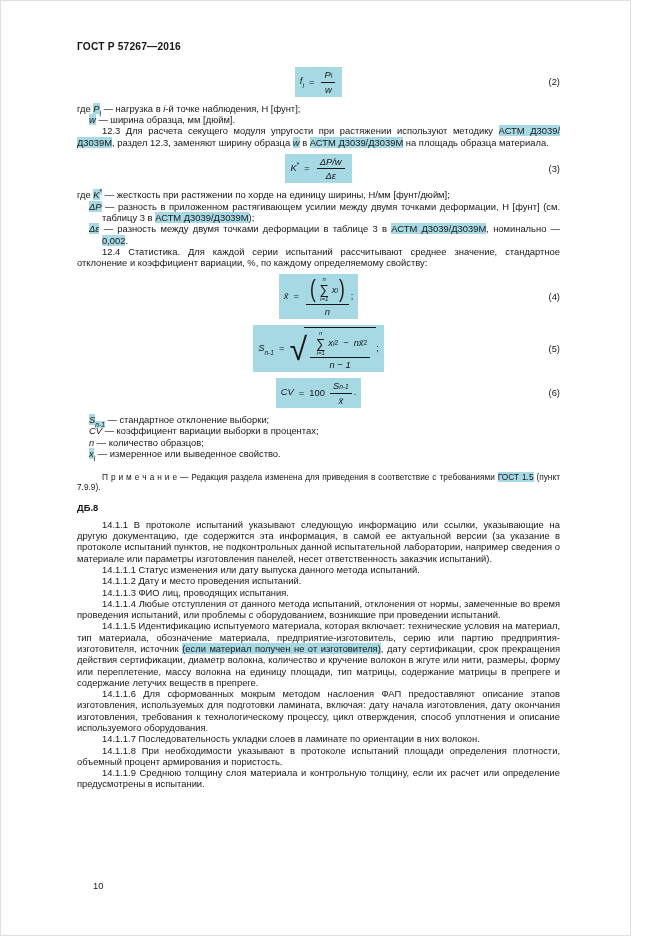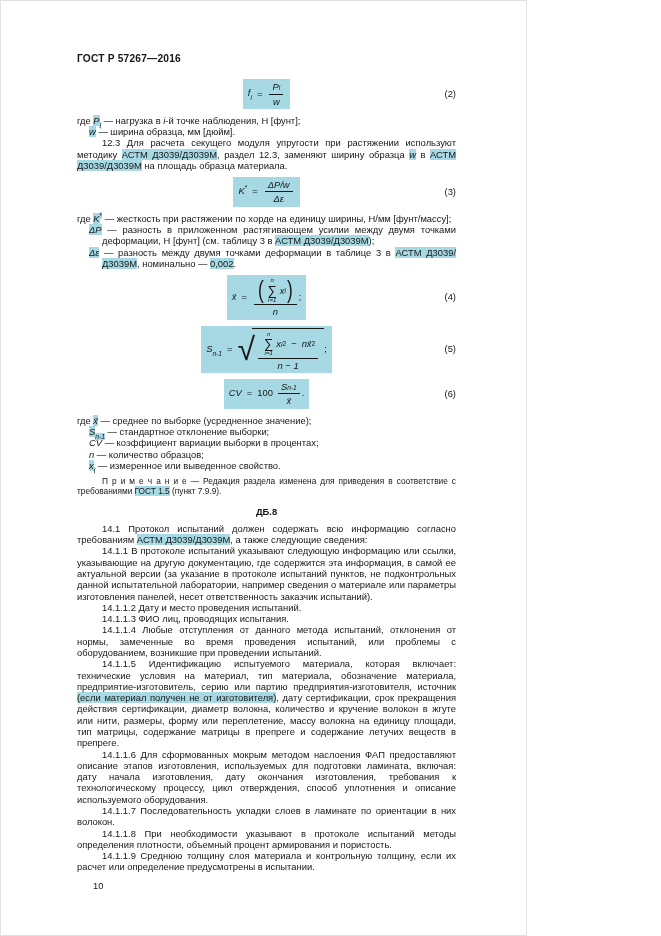--- a/index.html
+++ b/index.html
@@ -1,36 +1,36 @@
 <!DOCTYPE html>
 <html style="--hl: #a6d9e3;"><head>
 <meta charset="utf-8">
 <style>
   * { margin:0; padding:0; box-sizing:border-box; }
   html,body { background:#fff; }
   body { width:661px; height:936px; overflow:hidden; }
   .page {
-    position:relative; width:527px; height:936px; background:#ffffff;
+    position:relative; width:631px; height:936px; background:#ffffff;
     border:1px solid #e0e0e0;
     font-family:"Liberation Sans","DejaVu Sans",sans-serif;
     font-size:9.4px; line-height:1.2; color:#161616;
-    padding:52px 70px 0 76px;
+    padding:40px 70px 0 76px;
   }
   .doc-header { font-weight:bold; font-size:10.2px; margin-bottom:14px; letter-spacing:0.2px; }
   .hl { background:var(--hl,#a6d9e3); }
   .it { font-style:italic; }
   .bd { font-weight:bold; }
   sub, sup { font-size:6.6px; line-height:0; }
   sub { position:relative; top:1px; }
   .p-para { text-align:justify; text-indent:25px; }
   .p-def0 { text-align:left; }
   .p-def1 { padding-left:12px; }
   .p-defh { padding-left:25px; text-indent:-13px; text-align:justify; }
-  .p-note { font-size:8.3px; line-height:1.24; text-align:justify; text-indent:25px; margin:5px 0 5px; }
-  .p-heading { text-align:center; margin:9px 0 6px; }
+  .p-note { font-size:8.3px; line-height:1.24; text-align:justify; text-indent:25px; margin:13px 0 5px; }
+  .p-heading { margin:9px 0 6px; }
   .formula-row { position:relative; text-align:center; margin:6px 0; }
   .f-num { position:absolute; right:0; top:50%; transform:translateY(-50%); }
   .math { display:inline-block; padding:2px 5px; }
   .eq { margin:0 5px; display:inline-block; }
   .coef { margin-right:3px; }
   .frac { display:inline-flex; flex-direction:column; vertical-align:middle; text-align:center; margin:0 2px; }
   .fnum { display:inline-flex; justify-content:center; align-items:center; border-bottom:1px solid #161616; padding:0 3px 1px; }
   .fden { display:block; text-align:center; padding-top:1px; }
   .sum { display:inline-flex; flex-direction:column; align-items:center; line-height:1; margin:0 3px; vertical-align:middle; }
   .sum-t, .sum-b { font-size:6px; line-height:1.1; }
@@ -63,23 +63,24 @@
       <div class="p-para"><span class="">12.3 Для расчета секущего модуля упругости при растяжении используют методику </span><span class="hl">АСТМ Д3039/Д3039М</span><span class="">, раздел 12.3, заменяют ширину образца </span><span class="hl it">w</span><span class=""> в </span><span class="hl">АСТМ Д3039/Д3039М</span><span class=""> на площадь образца материала.</span></div>
       <div class="formula-row" id="row-f3">
       <span class="math hl"><span class="it">K</span><sup>*</sup><span class="eq">=</span><span class="frac">
             <span class="fnum">
               <span class="it">ΔP/w</span>
             </span>
             <span class="fden"><span class="it">Δε</span></span>
           </span></span>
       <span class="f-num">(3)</span>
     </div>
-      <div class="p-def0"><span class="">где </span><span class="hl it">K</span><sup class="hl">*</sup><span class=""> — жесткость при растяжении по хорде на единицу ширины, Н/мм [фунт/массу];</span></div>
+      <div class="p-def0"><span class="">где </span><span class="hl it">K</span><sup class="hl">*</sup><span class=""> — жесткость при растяжении по хорде на единицу ширины, Н/мм [фунт/дюйм];</span></div>
       <div class="p-defh"><span class="hl it">ΔP</span><span class=""> — разность в приложенном растягивающем усилии между двумя точками деформации, Н [фунт] (см. таблицу 3 в </span><span class="hl">АСТМ Д3039/Д3039М</span><span class="">);</span></div>
       <div class="p-defh"><span class="hl it">Δε</span><span class=""> — разность между двумя точками деформации в таблице 3 в </span><span class="hl">АСТМ Д3039/Д3039М</span><span class="">, номинально — </span><span class="hl">0,002</span><span class="">.</span></div>
+      <div class="p-para"><span class="">12.4 Статистика. Для каждой серии испытаний рассчитывают среднее значение, стандартное отклонение и коэффициент вариации, %, по каждому определяемому свойству:</span></div>
       <div class="formula-row" id="row-f4">
       <span class="math hl"><span class="it">x̄</span><span class="eq">=</span><span class="frac">
             <span class="fnum">
               <span class="bigp">(</span>
               <span class="sum">
                 <span class="sum-t it">n</span>
                 <span class="sum-s">∑</span>
                 <span class="sum-b it">i=1</span>
               </span>
               <span class="it">x</span>
@@ -116,34 +117,33 @@
       <div class="formula-row" id="row-f6">
       <span class="math hl"><span class="it">CV</span><span class="eq">=</span><span class="coef">100</span><span class="frac">
             <span class="fnum">
               <span class="it">S</span>
               <sub class="it">n-1</sub>
             </span>
             <span class="fden"><span class="it">x̄</span></span>
           </span><span>.</span></span>
       <span class="f-num">(6)</span>
     </div>
-      <div class="p-def0"><span class="">где </span><span class="hl it">x̄</span><span class=""> — среднее по выборке (усредненное значение);</span></div>
       <div class="p-def1"><span class="hl it">S</span><sub class="hl it">n-1</sub><span class=""> — стандартное отклонение выборки;</span></div>
       <div class="p-def1"><span class="it">CV</span><span class=""> — коэффициент вариации выборки в процентах;</span></div>
       <div class="p-def1"><span class="it">n</span><span class=""> — количество образцов;</span></div>
       <div class="p-def1"><span class="hl it">x</span><sub class="hl it">i</sub><span class=""> — измеренное или выведенное свойство.</span></div>
       <div class="p-note"><span class="">П р и м е ч а н и е — Редакция раздела изменена для приведения в соответствие с требованиями </span><span class="hl">ГОСТ 1.5</span><span class=""> (пункт 7.9.9).</span></div>
       <div class="p-heading"><span class="bd">ДБ.8</span></div>
-      <div class="p-para"><span class="">14.1 Протокол испытаний должен содержать всю информацию согласно требованиям </span><span class="hl">АСТМ Д3039/Д3039М</span><span class="">, а также следующие сведения:</span></div>
       <div class="p-para"><span class="">14.1.1 В протоколе испытаний указывают следующую информацию или ссылки, указывающие на другую документацию, где содержится эта информация, в самой ее актуальной версии (за указание в протоколе испытаний пунктов, не подконтрольных данной испытательной лаборатории, например сведения о материале или параметры изготовления панелей, несет ответственность заказчик испытаний).</span></div>
+      <div class="p-para"><span class="">14.1.1.1 Статус изменения или дату выпуска данного метода испытаний.</span></div>
       <div class="p-para"><span class="">14.1.1.2 Дату и место проведения испытаний.</span></div>
       <div class="p-para"><span class="">14.1.1.3 ФИО лиц, проводящих испытания.</span></div>
       <div class="p-para"><span class="">14.1.1.4 Любые отступления от данного метода испытаний, отклонения от нормы, замеченные во время проведения испытаний, или проблемы с оборудованием, возникшие при проведении испытаний.</span></div>
       <div class="p-para"><span class="">14.1.1.5 Идентификацию испытуемого материала, которая включает: технические условия на материал, тип материала, обозначение материала, предприятие-изготовитель, серию или партию предприятия-изготовителя, источник </span><span class="hl">(если материал получен не от изготовителя)</span><span class="">, дату сертификации, срок прекращения действия сертификации, диаметр волокна, количество и кручение волокон в жгуте или нити, размеры, форму или переплетение, массу волокна на единицу площади, тип матрицы, содержание матрицы в препреге и содержание летучих веществ в препреге.</span></div>
       <div class="p-para"><span class="">14.1.1.6 Для сформованных мокрым методом наслоения ФАП предоставляют описание этапов изготовления, используемых для подготовки ламината, включая: дату начала изготовления, дату окончания изготовления, требования к технологическому процессу, цикл отверждения, способ уплотнения и описание используемого оборудования.</span></div>
       <div class="p-para"><span class="">14.1.1.7 Последовательность укладки слоев в ламинате по ориентации в них волокон.</span></div>
-      <div class="p-para"><span class="">14.1.1.8 При необходимости указывают в протоколе испытаний методы определения плотности, объемный процент армирования и пористость.</span></div>
+      <div class="p-para"><span class="">14.1.1.8 При необходимости указывают в протоколе испытаний площади определения плотности, объемный процент армирования и пористость.</span></div>
       <div class="p-para"><span class="">14.1.1.9 Среднюю толщину слоя материала и контрольную толщину, если их расчет или определение предусмотрены в испытании.</span></div>
     </div>
 
   <div class="page-number">10</div>
 
 </div>
 
 </body></html>

